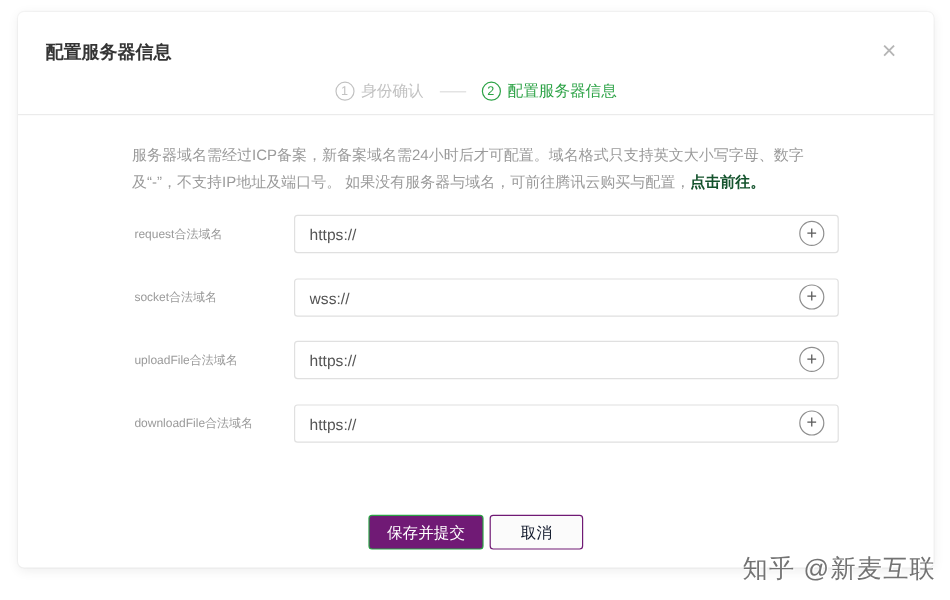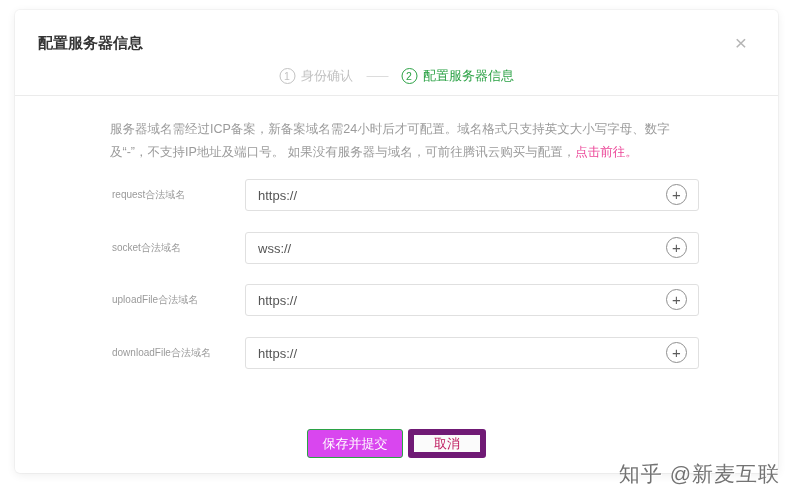--- a/index.html
+++ b/index.html
@@ -44,21 +44,21 @@
     font-size:10.5px; line-height:1;
   }
   .step-inactive { color:#c2c2c2; }
   .step-active  { color:#2ba245; }
   .step-dash { width:22px; height:1px; background:#dcdcdc; }
   
   .notice {
     position:absolute; left:95px; top:108px; width:580px;
     font-size:12.5px; color:#9b9b9b; line-height:1.85;
   }
-  .notice-link { color:#ec4899; font-weight:400; cursor:pointer;margin-top:31px; }
+  .notice-link { color:#14532d; font-weight:700; cursor:pointer;margin-top:31px; }
   
   .form-row { position:absolute; left:0; width:100%; height:32px; }
   .row-0 { top:169px; } .row-1 { top:222px; } .row-2 { top:274px; } .row-3 { top:327px; }
   .field-label {
     position:absolute; left:97px; top:50%; transform:translateY(-50%);
     font-size:10px; color:#9a9a9a; white-space:nowrap;
   }
   .field-input {
     position:absolute; left:230px; top:0;
     width:454px; height:32px;
@@ -78,22 +78,22 @@
   .btn-bar {
     position:absolute; left:0; top:419px; width:100%;
     display:flex; justify-content:center; gap:5px;
   }
   .btn {
     height:29px; font-size:13px; border-radius:3px;
     display:flex; align-items:center; justify-content:center;
     cursor:pointer;
     font-family: "Liberation Sans", "DejaVu Sans", sans-serif;
   }
-  .btn-submit { width:96px; background:#d946ef; color:#ffffff; border:1px solid #2ba245; }
-  .btn-cancel { width:78px; background:#fbfbfb; color:#be185d; border:6px solid #701a75; }
+  .btn-submit { width:96px; background:#701a75; color:#ffffff; border:1px solid #2ba245; }
+  .btn-cancel { width:78px; background:#fbfbfb; color:#0f172a; border:1px solid #701a75; }
   
   .watermark {
     position:absolute; right:12px; top:460px;
     font-size:21px; color:#737373;
     text-shadow:1px 1px 0 #ffffff;
     letter-spacing:1px;
     pointer-events:none;
   }
 </style>
 </head>

